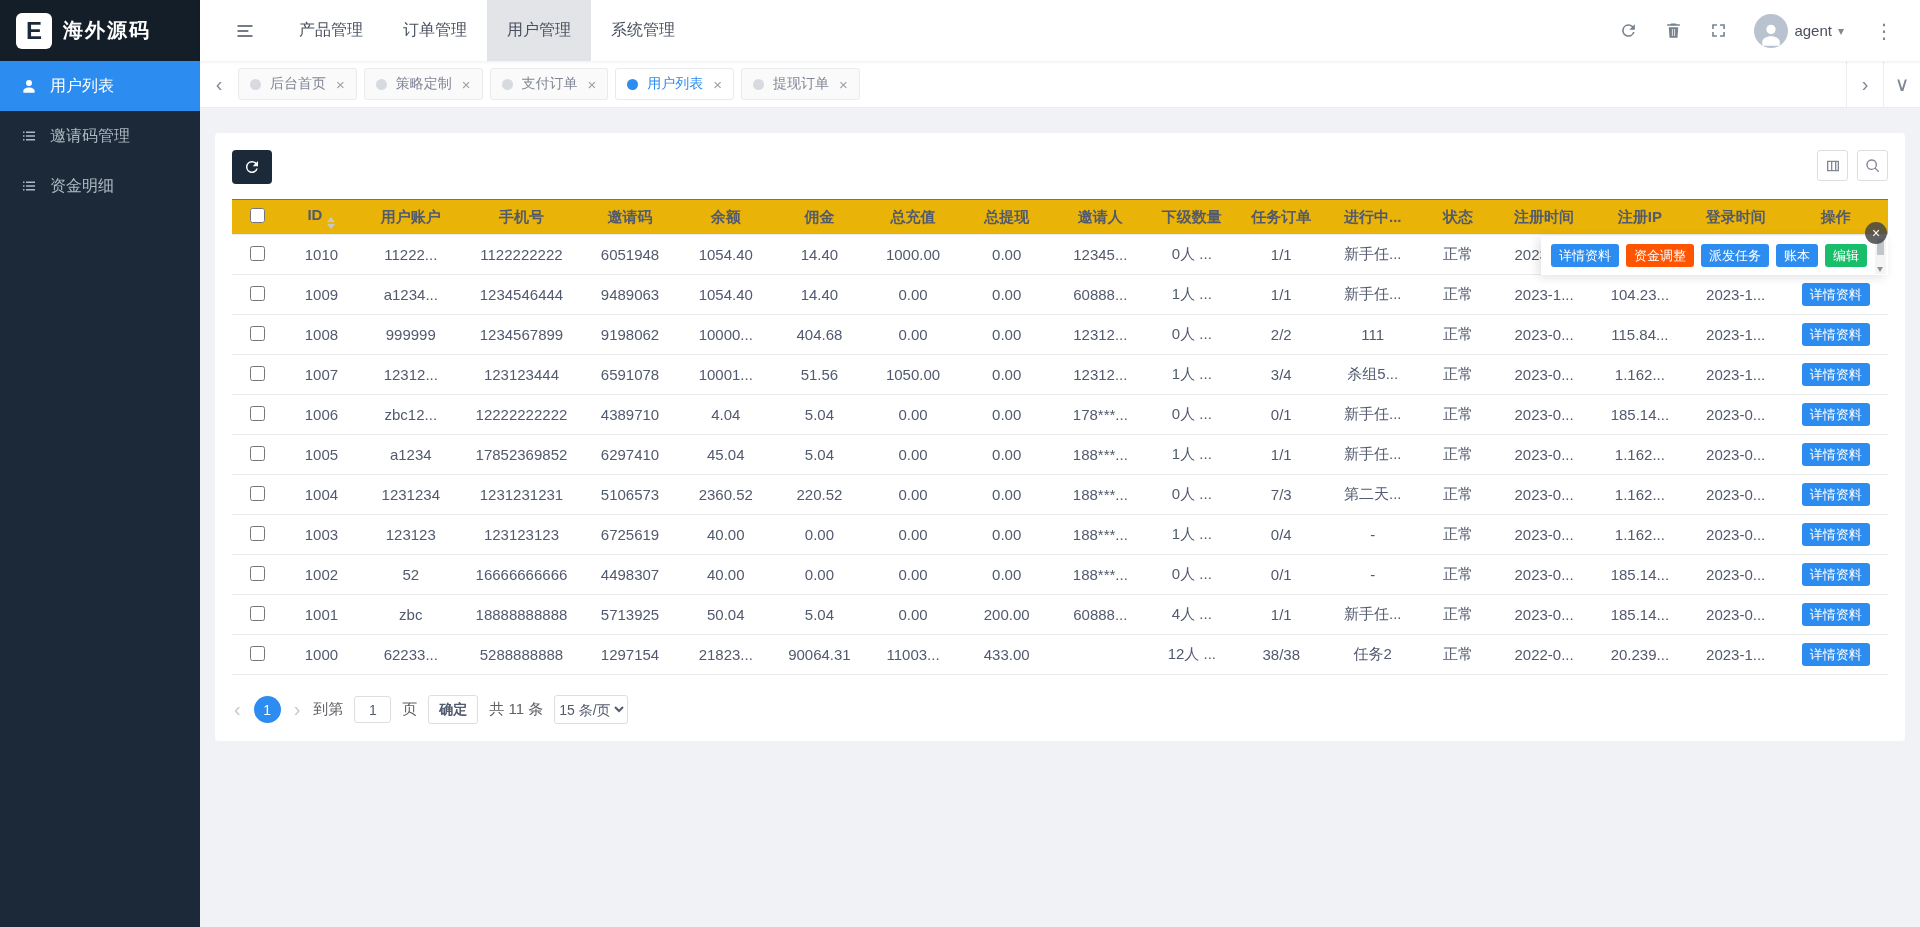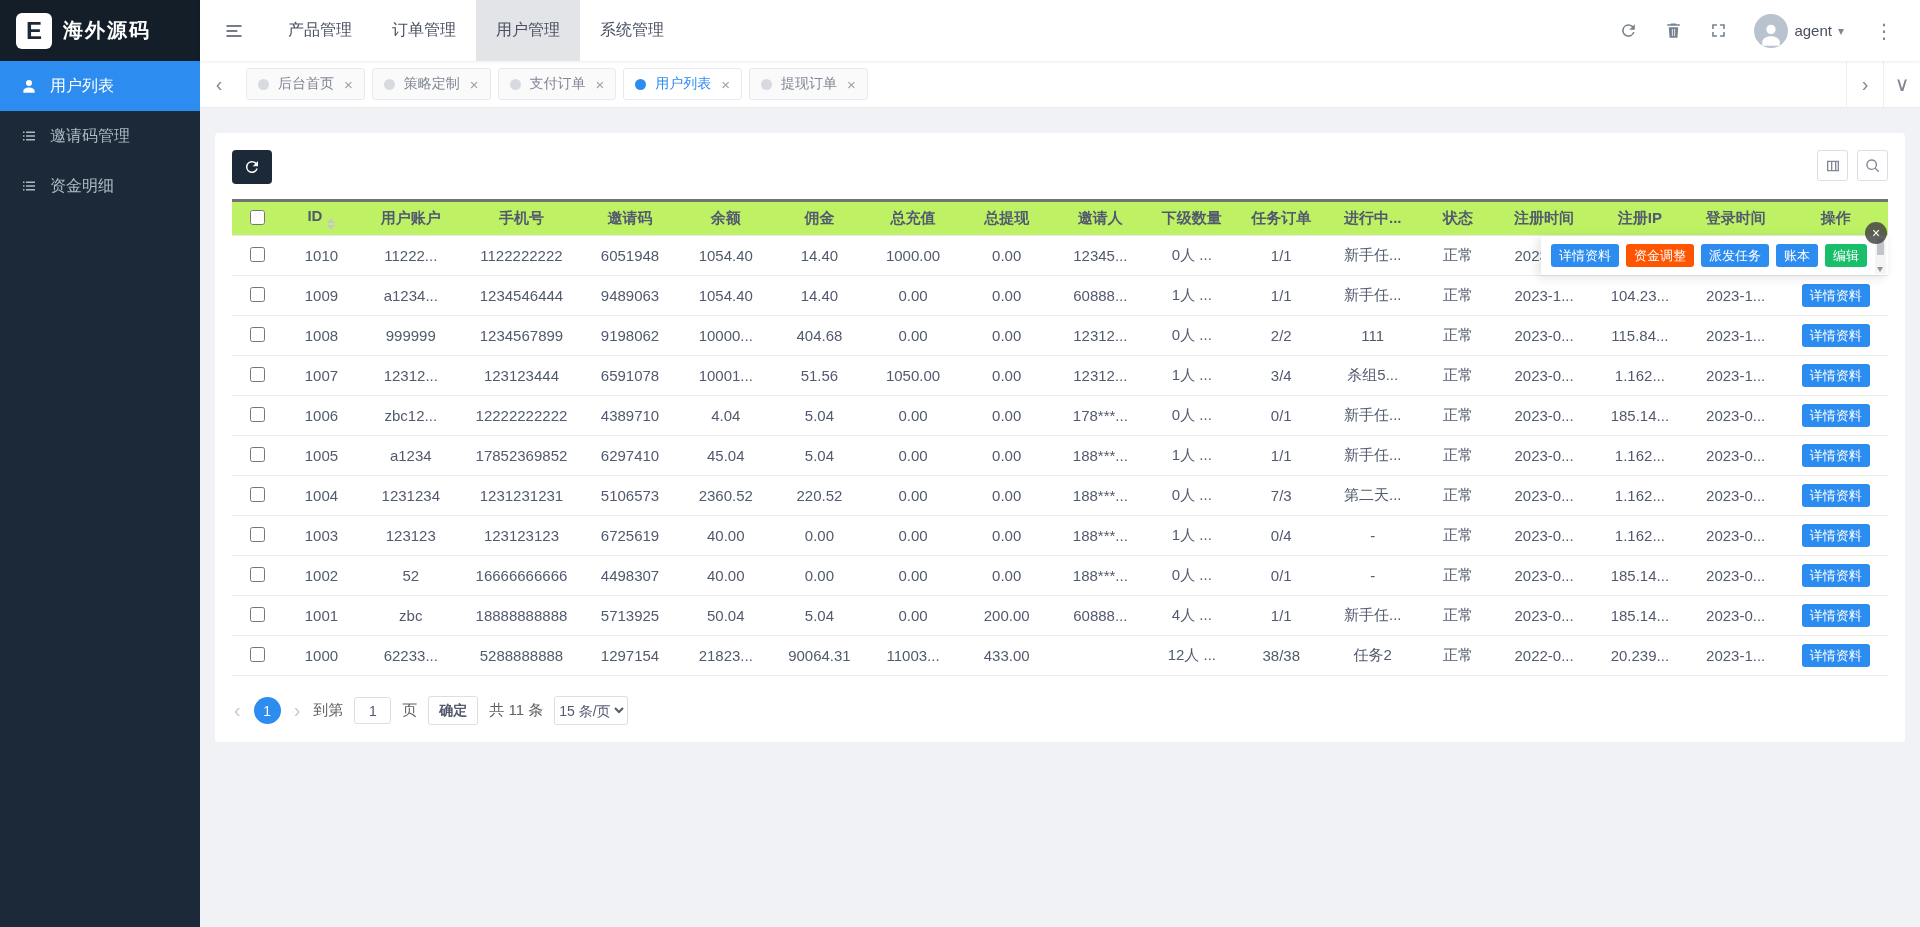--- a/index.html
+++ b/index.html
@@ -19,21 +19,21 @@
   .menu-item { height:50px; display:flex; align-items:center; gap:12px; padding:0 20px;
     color:#aeb9c2; font-size:16px; cursor:pointer; }
   .menu-item.active { background:#2d8cf0; color:#fff; }
   .menu-item svg { width:18px; height:18px; fill:currentColor; flex-shrink:0; }
 
   
   .main { flex:1; display:flex; flex-direction:column; min-width:0; }
 
   
   .topbar { height:61px; background:#fff; display:flex; align-items:center;
-    box-shadow:0 1px 3px rgba(0,21,41,.08); position:relative; z-index:20; }
+    box-shadow:0 1px 3px rgba(0,21,41,.08); position:relative; z-index:20;padding-left:11px; }
   .hamburger { padding:0 24px; height:61px; display:flex; align-items:center; cursor:pointer; color:#495060; }
   .hamburger svg { width:20px; height:20px; fill:currentColor; }
   .nav-items { display:flex; height:61px; }
   .nav-item { height:61px; display:flex; align-items:center; padding:0 20px; font-size:16px;
     color:#495060; cursor:pointer; }
   .nav-item.active { background:#e2e4e7; }
   .topbar-right { margin-left:auto; display:flex; align-items:center; gap:26px; padding-right:22px; }
   .top-icon { color:#75828e; cursor:pointer; display:flex; }
   .top-icon svg { width:19px; height:19px; fill:currentColor; }
   .user { display:flex; align-items:center; gap:6px; cursor:pointer; }
@@ -44,21 +44,21 @@
   .caret { font-size:12px; color:#808695; }
   .more { font-size:20px; color:#808695; cursor:pointer; padding:0 4px; }
 
   
   .tabbar { height:47px; background:#fff; display:flex; align-items:center; padding:0 0;
     border-bottom:1px solid #ececec; position:relative; z-index:10; }
   .tab-nav-btn { width:38px; height:47px; display:flex; align-items:center; justify-content:center;
     color:#808695; font-size:20px; cursor:pointer; }
   .tabbar-right { margin-left:auto; display:flex; }
   .tabbar-right .tab-nav-btn { border-left:1px solid #eee; width:37px; }
-  .tab-list { display:flex; align-items:center;margin-left:8px; }
+  .tab-list { display:flex; align-items:center; }
   .tab { display:inline-flex; align-items:center; height:32px; padding:0 11px; margin-right:7px;
     background:#fafafa; border:1px solid #e8eaec; border-radius:3px; font-size:14px;
     color:#808695; cursor:pointer; white-space:nowrap; }
   .tab.active { background:#fff; color:#2d8cf0; }
   .tab-dot { width:11px; height:11px; border-radius:50%; background:#d7dadf; margin-right:9px; }
   .tab.active .tab-dot { background:#2d8cf0; }
   .tab-close { margin-left:10px; color:#9aa0ab; font-size:15px; }
 
   
   .content { flex:1; padding:8px 15px; overflow:hidden; }
@@ -71,22 +71,22 @@
     color:#fff; display:flex; align-items:center; justify-content:center; cursor:pointer; }
   .refresh-btn svg { width:18px; height:18px; fill:#fff; }
   .tool-icons { display:flex; gap:9px; }
   .tool-btn { width:31px; height:31px; border:1px solid #dcdee2; border-radius:3px; background:#fff;
     display:flex; align-items:center; justify-content:center; color:#808695; cursor:pointer; }
   .tool-btn svg { width:16px; height:16px; fill:currentColor; }
 
   
   .table-wrap { position:relative; }
   table { width:100%; border-collapse:collapse; table-layout:fixed; font-size:15px; color:#515a6e; }
-  thead th { background:#bef264; height:35px; font-weight:bold; color:#515a6e;
-    border-top:3px solid #737373; border-bottom:1px solid #e8eaec; text-align:center;
+  thead th { background:#eab308; height:35px; font-weight:bold; color:#515a6e;
+    border-top:1px solid #737373; border-bottom:1px solid #e8eaec; text-align:center;
     white-space:nowrap; overflow:hidden; }
   tbody td { height:40px; text-align:center; border-bottom:1px solid #e8eaec;
     white-space:nowrap; overflow:hidden; text-overflow:clip; }
   input[type="checkbox"] { width:15px; height:15px; cursor:pointer; }
   .sort-caret { display:inline-flex; flex-direction:column; margin-left:5px; vertical-align:-2px; gap:2px; }
   .sort-caret i { display:block; width:0; height:0; border-left:4px solid transparent; border-right:4px solid transparent; }
   .sort-caret .up { border-bottom:5px solid #c5c8ce; }
   .sort-caret .down { border-top:5px solid #c5c8ce; }
   .btn-mini { display:inline-block; padding:4px 8px; border-radius:3px; background:#2d8cf0;
     color:#fff; font-size:13px; line-height:1.2; cursor:pointer; white-space:nowrap; }

